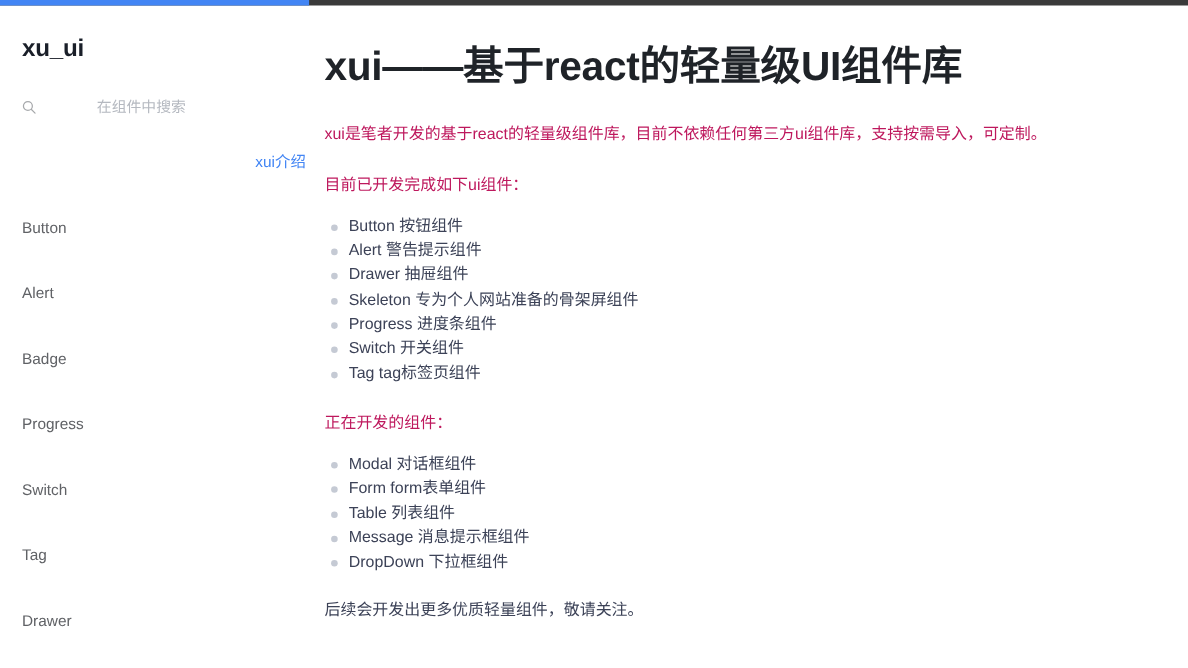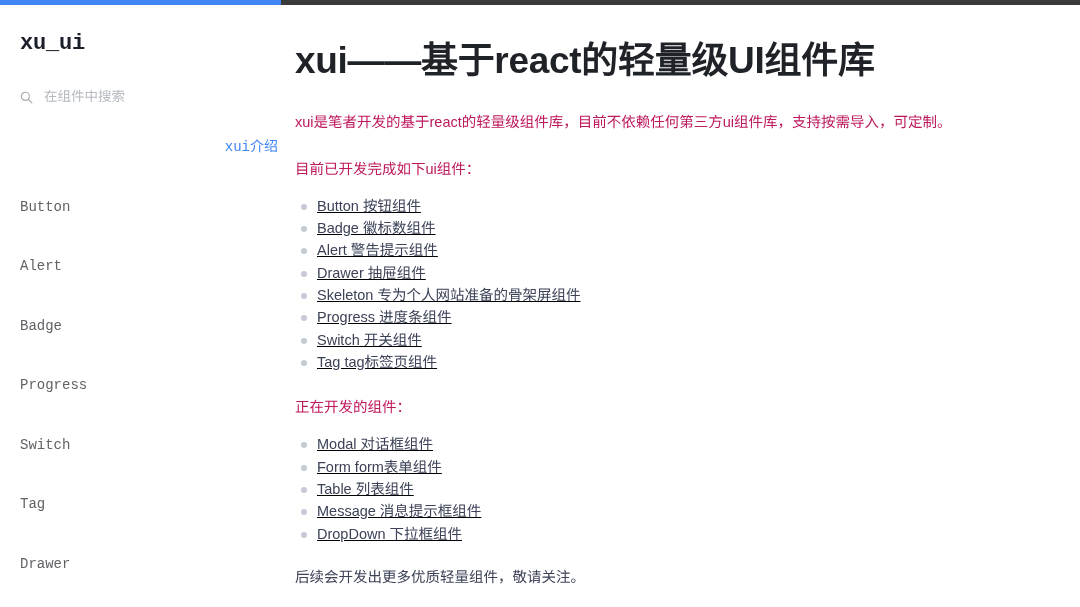--- a/index.html
+++ b/index.html
@@ -43,38 +43,38 @@
   }
 
   
   #sidebar {
     width: 278px;
     flex: 0 0 278px;
     height: 492px;
     box-sizing: border-box;
     padding: 0;
     background: #ffffff;
-    font-family: Liberation Mono, monospace;
   }
   #brand {
     margin: 0;
     padding: 27px 0 0 20px;
     font-size: 22px;
     font-weight: bold;
     letter-spacing: -0.2px;
     color: #1a1f29;
     line-height: 1.1;
   }
 
   #search-box {
     display: flex;
     align-items: center;
     margin-top: 30px;
     padding: 0 0 0 20px;
     height: 22px;
+    gap: 44px;
   }
   #search-icon {
     width: 13px;
     height: 13px;
     flex: 0 0 13px;
     display: block;
     opacity: .55;
   }
   #search-input {
     border: 0;
@@ -137,21 +137,20 @@
     line-height: 1.6;
     color: #be185d;
   }
   .para.tight {
     margin-top: 23px;
   }
   .bullet-list {
     list-style: none;
     margin: 14px 0 0 0;
     padding: 0;
-    text-decoration: underline;
   }
   .bullet-item {
     position: relative;
     padding-left: 22px;
     font-size: 14.5px;
     line-height: 22.3px;
     color: #3c4257;
   }
   .bullet-item::before {
     content: "";
@@ -228,21 +227,20 @@
   <main id="content">
 
     <h2 id="doc-title">xui——基于react的轻量级UI组件库</h2>
 
     <p class="para">xui是笔者开发的基于react的轻量级组件库，目前不依赖任何第三方ui组件库，支持按需导入，可定制。</p>
 
     <p class="para tight">目前已开发完成如下ui组件：</p>
 
     <ul class="bullet-list" id="done-list">
         <li class="bullet-item">Button 按钮组件</li>
-        <li class="bullet-item">Badge 徽标数组件</li>
         <li class="bullet-item">Alert 警告提示组件</li>
         <li class="bullet-item">Drawer 抽屉组件</li>
         <li class="bullet-item">Skeleton 专为个人网站准备的骨架屏组件</li>
         <li class="bullet-item">Progress 进度条组件</li>
         <li class="bullet-item">Switch 开关组件</li>
         <li class="bullet-item">Tag tag标签页组件</li>
       </ul>
 
     <p class="para tight">正在开发的组件：</p>
 

